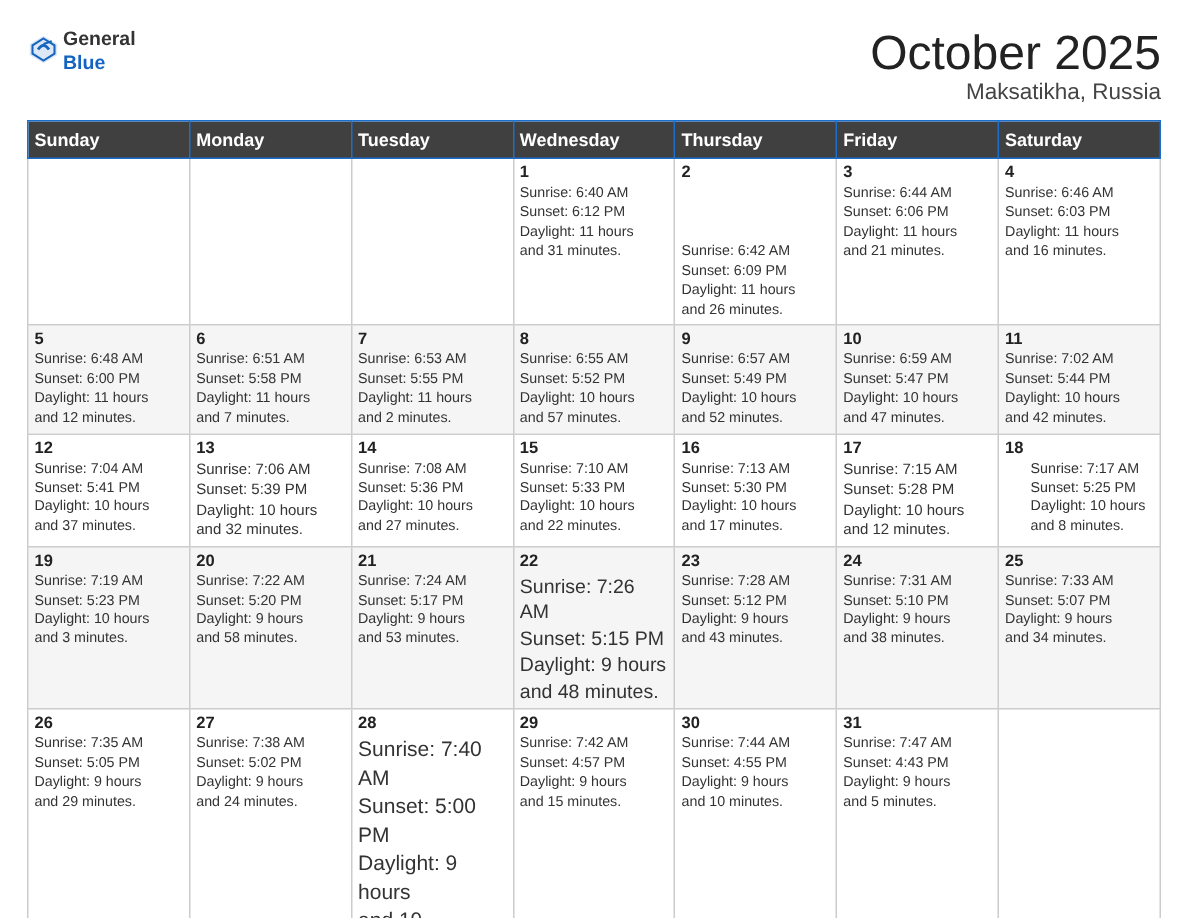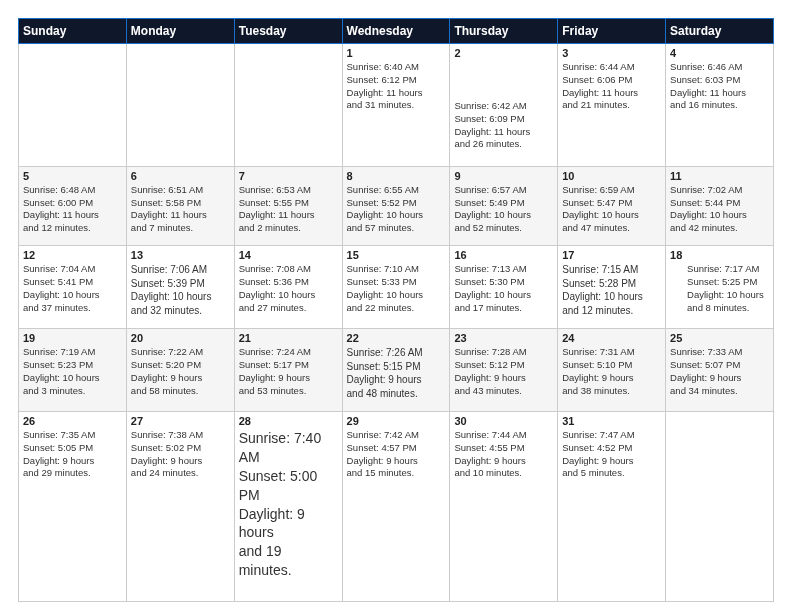--- a/index.html
+++ b/index.html
@@ -47,21 +47,21 @@
       color: #444;
     }
     .calendar {
       flex: 1;
       border: 1px solid #ccc;
       border-collapse: collapse;
       width: 100%;
       table-layout: fixed;
     }
     .calendar th {
-      background-color: #0f172a;
+      background-color: #404040;
       color: #fff;
       font-size: 12px;
       font-weight: bold;
       padding: 5px 4px;
       border: 1px solid #1a6fcc;
       text-align: left;
     }
     .calendar td {
       border: 1px solid #ccc;
       vertical-align: top;
@@ -80,20 +80,38 @@
       display: block;
       margin-bottom: 2px;
     }
     .empty { background: #fff !important; }
     .day-info { line-height: 1.35; }
   </style>
 </head>
 <body>
 
 <div class="page">
+  <div class="header">
+    <div class="logo">
+      <svg class="logo-icon" viewBox="0 0 24 24">
+        <polygon points="12,2 22,8 22,16 12,22 2,16 2,8" fill="#1565c0" opacity="0.15"></polygon>
+        <polygon points="12,4 20,9 20,15 12,20 4,15 4,9" fill="none" stroke="#1565c0" stroke-width="1.5"></polygon>
+        <path d="M8 12 Q12 6 16 12" fill="none" stroke="#1565c0" stroke-width="2"></path>
+        <line x1="12" y1="8" x2="18" y2="6" stroke="#1565c0" stroke-width="1.5"></line>
+      </svg>
+      <div>
+        <div style="font-size:13px; font-weight:bold; color:#333; line-height:1.2;">General</div>
+        <div style="font-size:13px; font-weight:bold; color:#1565c0; line-height:1.2;">Blue</div>
+      </div>
+    </div>
+    <div class="title-block">
+      <div class="month-title">October 2025</div>
+      <div class="location">Maksatikha, Russia</div>
+    </div>
+  </div>
 
   <table class="calendar">
     <thead>
       <tr>
         <th>Sunday</th>
         <th>Monday</th>
         <th>Tuesday</th>
         <th>Wednesday</th>
         <th>Thursday</th>
         <th>Friday</th>
@@ -253,21 +271,21 @@
           </td>
           <td>
             <span class="day-num">21</span>
             <div class="day-info" style="font-size: 9.5px; line-height: 1.35; white-space: pre-line;">Sunrise: 7:24 AM
 Sunset: 5:17 PM
 Daylight: 9 hours
 and 53 minutes.</div>
           </td>
           <td>
             <span class="day-num">22</span>
-            <div class="day-info" style="font-size: 10px; line-height: 1.35; white-space: pre-line;">Sunrise: 7:26 AM
+            <div class="day-info" style="font-size: 13px; line-height: 1.35; white-space: pre-line;">Sunrise: 7:26 AM
 Sunset: 5:15 PM
 Daylight: 9 hours
 and 48 minutes.</div>
           </td>
           <td>
             <span class="day-num">23</span>
             <div class="day-info" style="font-size: 9.5px; line-height: 1.35; white-space: pre-line;">Sunrise: 7:28 AM
 Sunset: 5:12 PM
 Daylight: 9 hours
 and 43 minutes.</div>
@@ -319,21 +337,21 @@
           <td>
             <span class="day-num">30</span>
             <div class="day-info" style="font-size: 9.5px; line-height: 1.35; white-space: pre-line;">Sunrise: 7:44 AM
 Sunset: 4:55 PM
 Daylight: 9 hours
 and 10 minutes.</div>
           </td>
           <td>
             <span class="day-num">31</span>
             <div class="day-info" style="font-size: 9.5px; line-height: 1.35; white-space: pre-line;">Sunrise: 7:47 AM
-Sunset: 4:52 PM
+Sunset: 4:43 PM
 Daylight: 9 hours
 and 5 minutes.</div>
           </td>
           <td class="empty"></td>
         </tr>
       </tbody>
   </table>
 </div>
 
 </body></html>

